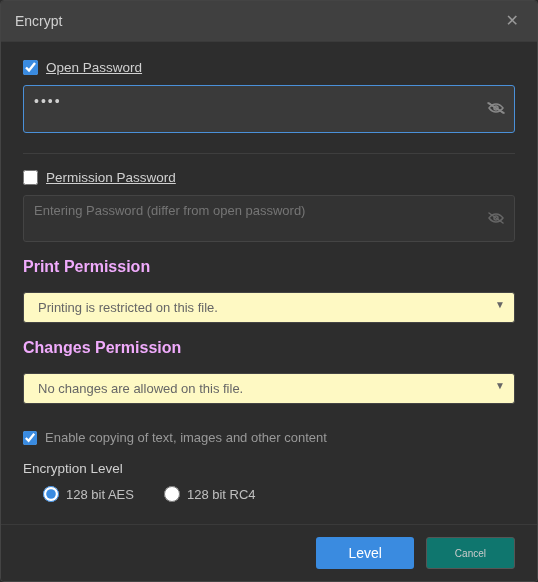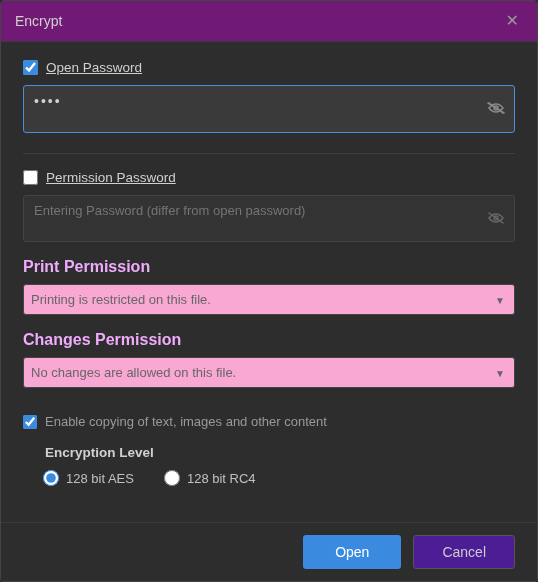--- a/index.html
+++ b/index.html
@@ -19,21 +19,21 @@
       height: 582px;
       background: #2d2d2d;
       border: 1px solid #444;
       border-radius: 4px;
       display: flex;
       flex-direction: column;
       overflow: hidden;
     }
 
     .title-bar {
-      background: #701a75;
+      background: #404040;
       padding: 10px 14px;
       display: flex;
       align-items: center;
       justify-content: space-between;
       border-bottom: 1px solid #3a3a3a;
       flex-shrink: 0;
     }
 
     .title-bar-title {
       color: #d0d0d0;
@@ -130,30 +130,31 @@
 
     .section-label {
       color: #f0abfc;
       font-size: 16px;
       margin-bottom: 8px;
       font-weight: bold;
     }
 
     .dropdown-field {
       width: 100%;
-      background: #f9a8d4;
+      background: #fef9c3;
       border: 1px solid #444;
       border-radius: 3px;
       color: #666;
       font-size: 13px;
-      padding: 7px 32px 7px 7px;
+      padding: 7px 32px 7px 14px;
       appearance: none;
       -webkit-appearance: none;
       cursor: pointer;
       outline: none;
+      margin-top: 8px;
     }
 
     .dropdown-wrap {
       position: relative;
       width: 100%;
     }
 
     .dropdown-arrow {
       position: absolute;
       right: 10px;
@@ -183,23 +184,22 @@
     }
 
     
     .enc-section {
       margin-top: 16px;
     }
 
     .enc-title {
       color: #d0d0d0;
       font-size: 13.5px;
-      font-weight: bold;
+      font-weight: normal;
       margin-bottom: 10px;
-      margin-left: 22px;
     }
 
     .radio-row {
       display: flex;
       align-items: center;
       gap: 30px;
       padding-left: 20px;
     }
 
     .radio-option {
@@ -236,26 +236,26 @@
       background: #3a8be0;
       color: #fff;
       border: none;
       border-radius: 3px;
       padding: 8px 32px;
       font-size: 14px;
       cursor: pointer;
     }
 
     .btn-cancel {
-      background: #4c1d95;
+      background: #0f766e;
       color: #ccc;
       border: 1px solid #555;
       border-radius: 3px;
       padding: 8px 28px;
-      font-size: 14px;
+      font-size: 10px;
       cursor: pointer;
     }
   </style>
 </head>
 <body>
 
 <div class="dialog">
 
   <div class="title-bar">
     <span class="title-bar-title">Encrypt</span>
@@ -339,17 +339,17 @@
         <label class="radio-option">
           <input type="radio" name="encLevel" value="128rc4" style="">
           <span class="radio-label">128 bit RC4</span>
         </label>
       </div>
     </div>
 
   </div>
 
   <div class="footer">
-    <button class="btn-save">Open</button>
+    <button class="btn-save">Level</button>
     <button class="btn-cancel">Cancel</button>
   </div>
 
 </div>
 
 </body></html>

